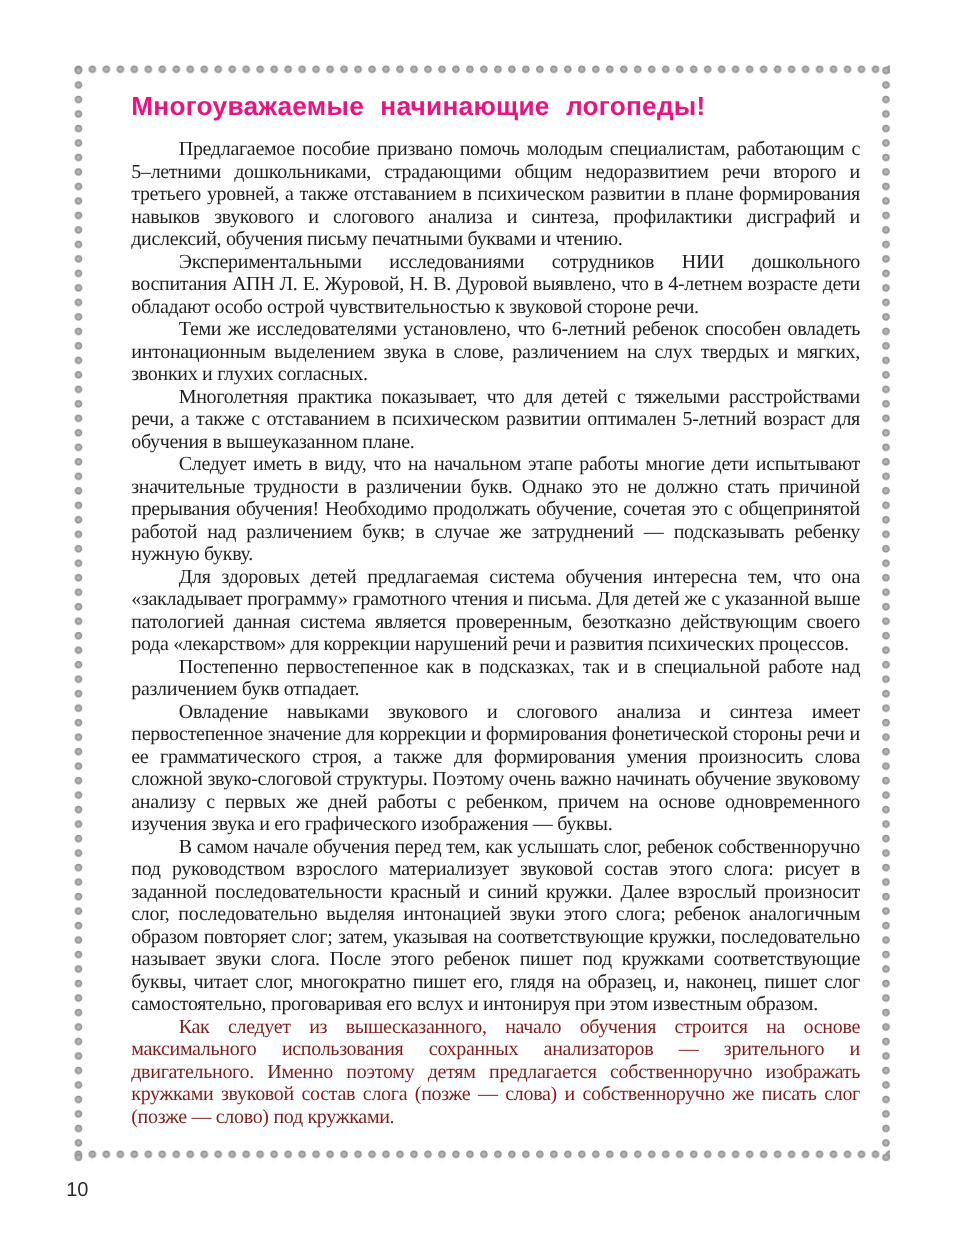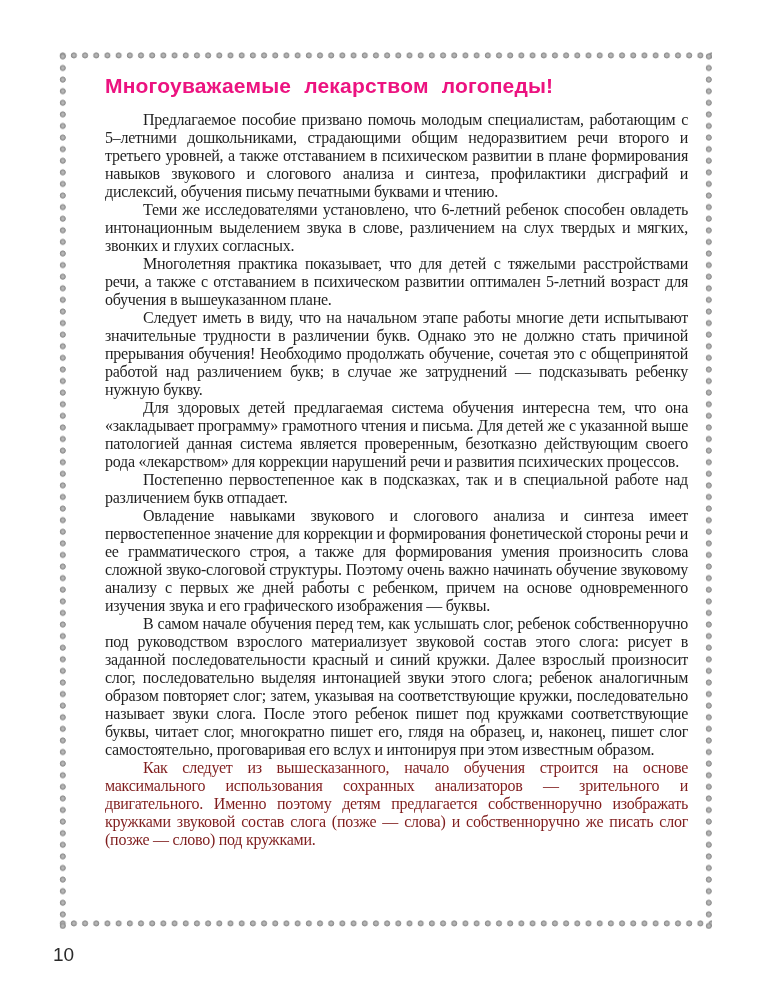--- a/index.html
+++ b/index.html
@@ -65,37 +65,38 @@
     font-size: 16px;
     line-height: 18px;
     letter-spacing: -0.25px;
     color: #1f1f1f;
   }
   .page-number {
     position: absolute;
     left: 53px;
     top: 944px;
     font-family: "Liberation Sans", sans-serif;
-    font-size: 19px;
+    font-size: 16px;
     color: #2a2a2a;
   }
 </style>
 </head>
 <body>
 
 <div class="page">
   <div class="dots-h dots-top"></div>
   <div class="dots-h dots-bottom"></div>
   <div class="dots-v dots-left"></div>
   <div class="dots-v dots-right"></div>
 
   <div class="content">
-    <h1 class="title" style="color: rgb(236, 19, 128);">Многоуважаемые лекарством логопеды!</h1>
+    <h1 class="title" style="color: rgb(236, 19, 128);">Многоуважаемые начинающие логопеды!</h1>
     <div class="paragraphs">
         <p style="color: rgb(31, 31, 31);">Предлагаемое пособие призвано помочь молодым специалистам, работающим с 5–летними дошкольниками, страдающими общим недоразвитием речи второго и третьего уровней, а также отставанием в психическом развитии в плане формирования навыков звукового и слогового анализа и синтеза, профилактики дисграфий и дислексий, обучения письму печатными буквами и чтению.</p>
+        <p style="color: rgb(31, 31, 31);">Экспериментальными исследованиями сотрудников НИИ дошкольного воспитания АПН Л. Е. Журовой, Н. В. Дуровой выявлено, что в 4-летнем возрасте дети обладают особо острой чувствительностью к звуковой стороне речи.</p>
         <p style="color: rgb(31, 31, 31);">Теми же исследователями установлено, что 6-летний ребенок способен овладеть интонационным выделением звука в слове, различением на слух твердых и мягких, звонких и глухих согласных.</p>
         <p style="color: rgb(31, 31, 31);">Многолетняя практика показывает, что для детей с тяжелыми расстройствами речи, а также с отставанием в психическом развитии оптимален 5-летний возраст для обучения в вышеуказанном плане.</p>
         <p style="color: rgb(31, 31, 31);">Следует иметь в виду, что на начальном этапе работы многие дети испытывают значительные трудности в различении букв. Однако это не должно стать причиной прерывания обучения! Необходимо продолжать обучение, сочетая это с общепринятой работой над различением букв; в случае же затруднений — подсказывать ребенку нужную букву.</p>
         <p style="color: rgb(31, 31, 31);">Для здоровых детей предлагаемая система обучения интересна тем, что она «закладывает программу» грамотного чтения и письма. Для детей же с указанной выше патологией данная система является проверенным, безотказно действующим своего рода «лекарством» для коррекции нарушений речи и развития психических процессов.</p>
         <p style="color: rgb(31, 31, 31);">Постепенно первостепенное как в подсказках, так и в специальной работе над различением букв отпадает.</p>
         <p style="color: rgb(31, 31, 31);">Овладение навыками звукового и слогового анализа и синтеза имеет первостепенное значение для коррекции и формирования фонетической стороны речи и ее грамматического строя, а также для формирования умения произносить слова сложной звуко-слоговой структуры. Поэтому очень важно начинать обучение звуковому анализу с первых же дней работы с ребенком, причем на основе одновременного изучения звука и его графического изображения — буквы.</p>
         <p style="color: rgb(31, 31, 31);">В самом начале обучения перед тем, как услышать слог, ребенок собственноручно под руководством взрослого материализует звуковой состав этого слога: рисует в заданной последовательности красный и синий кружки. Далее взрослый произносит слог, последовательно выделяя интонацией звуки этого слога; ребенок аналогичным образом повторяет слог; затем, указывая на соответствующие кружки, последовательно называет звуки слога. После этого ребенок пишет под кружками соответствующие буквы, читает слог, многократно пишет его, глядя на образец, и, наконец, пишет слог самостоятельно, проговаривая его вслух и интонируя при этом известным образом.</p>
         <p style="color: #7f1d1d;">Как следует из вышесказанного, начало обучения строится на основе максимального использования сохранных анализаторов — зрительного и двигательного. Именно поэтому детям предлагается собственноручно изображать кружками звуковой состав слога (позже — слова) и собственноручно же писать слог (позже — слово) под кружками.</p>
       </div>
   </div>

